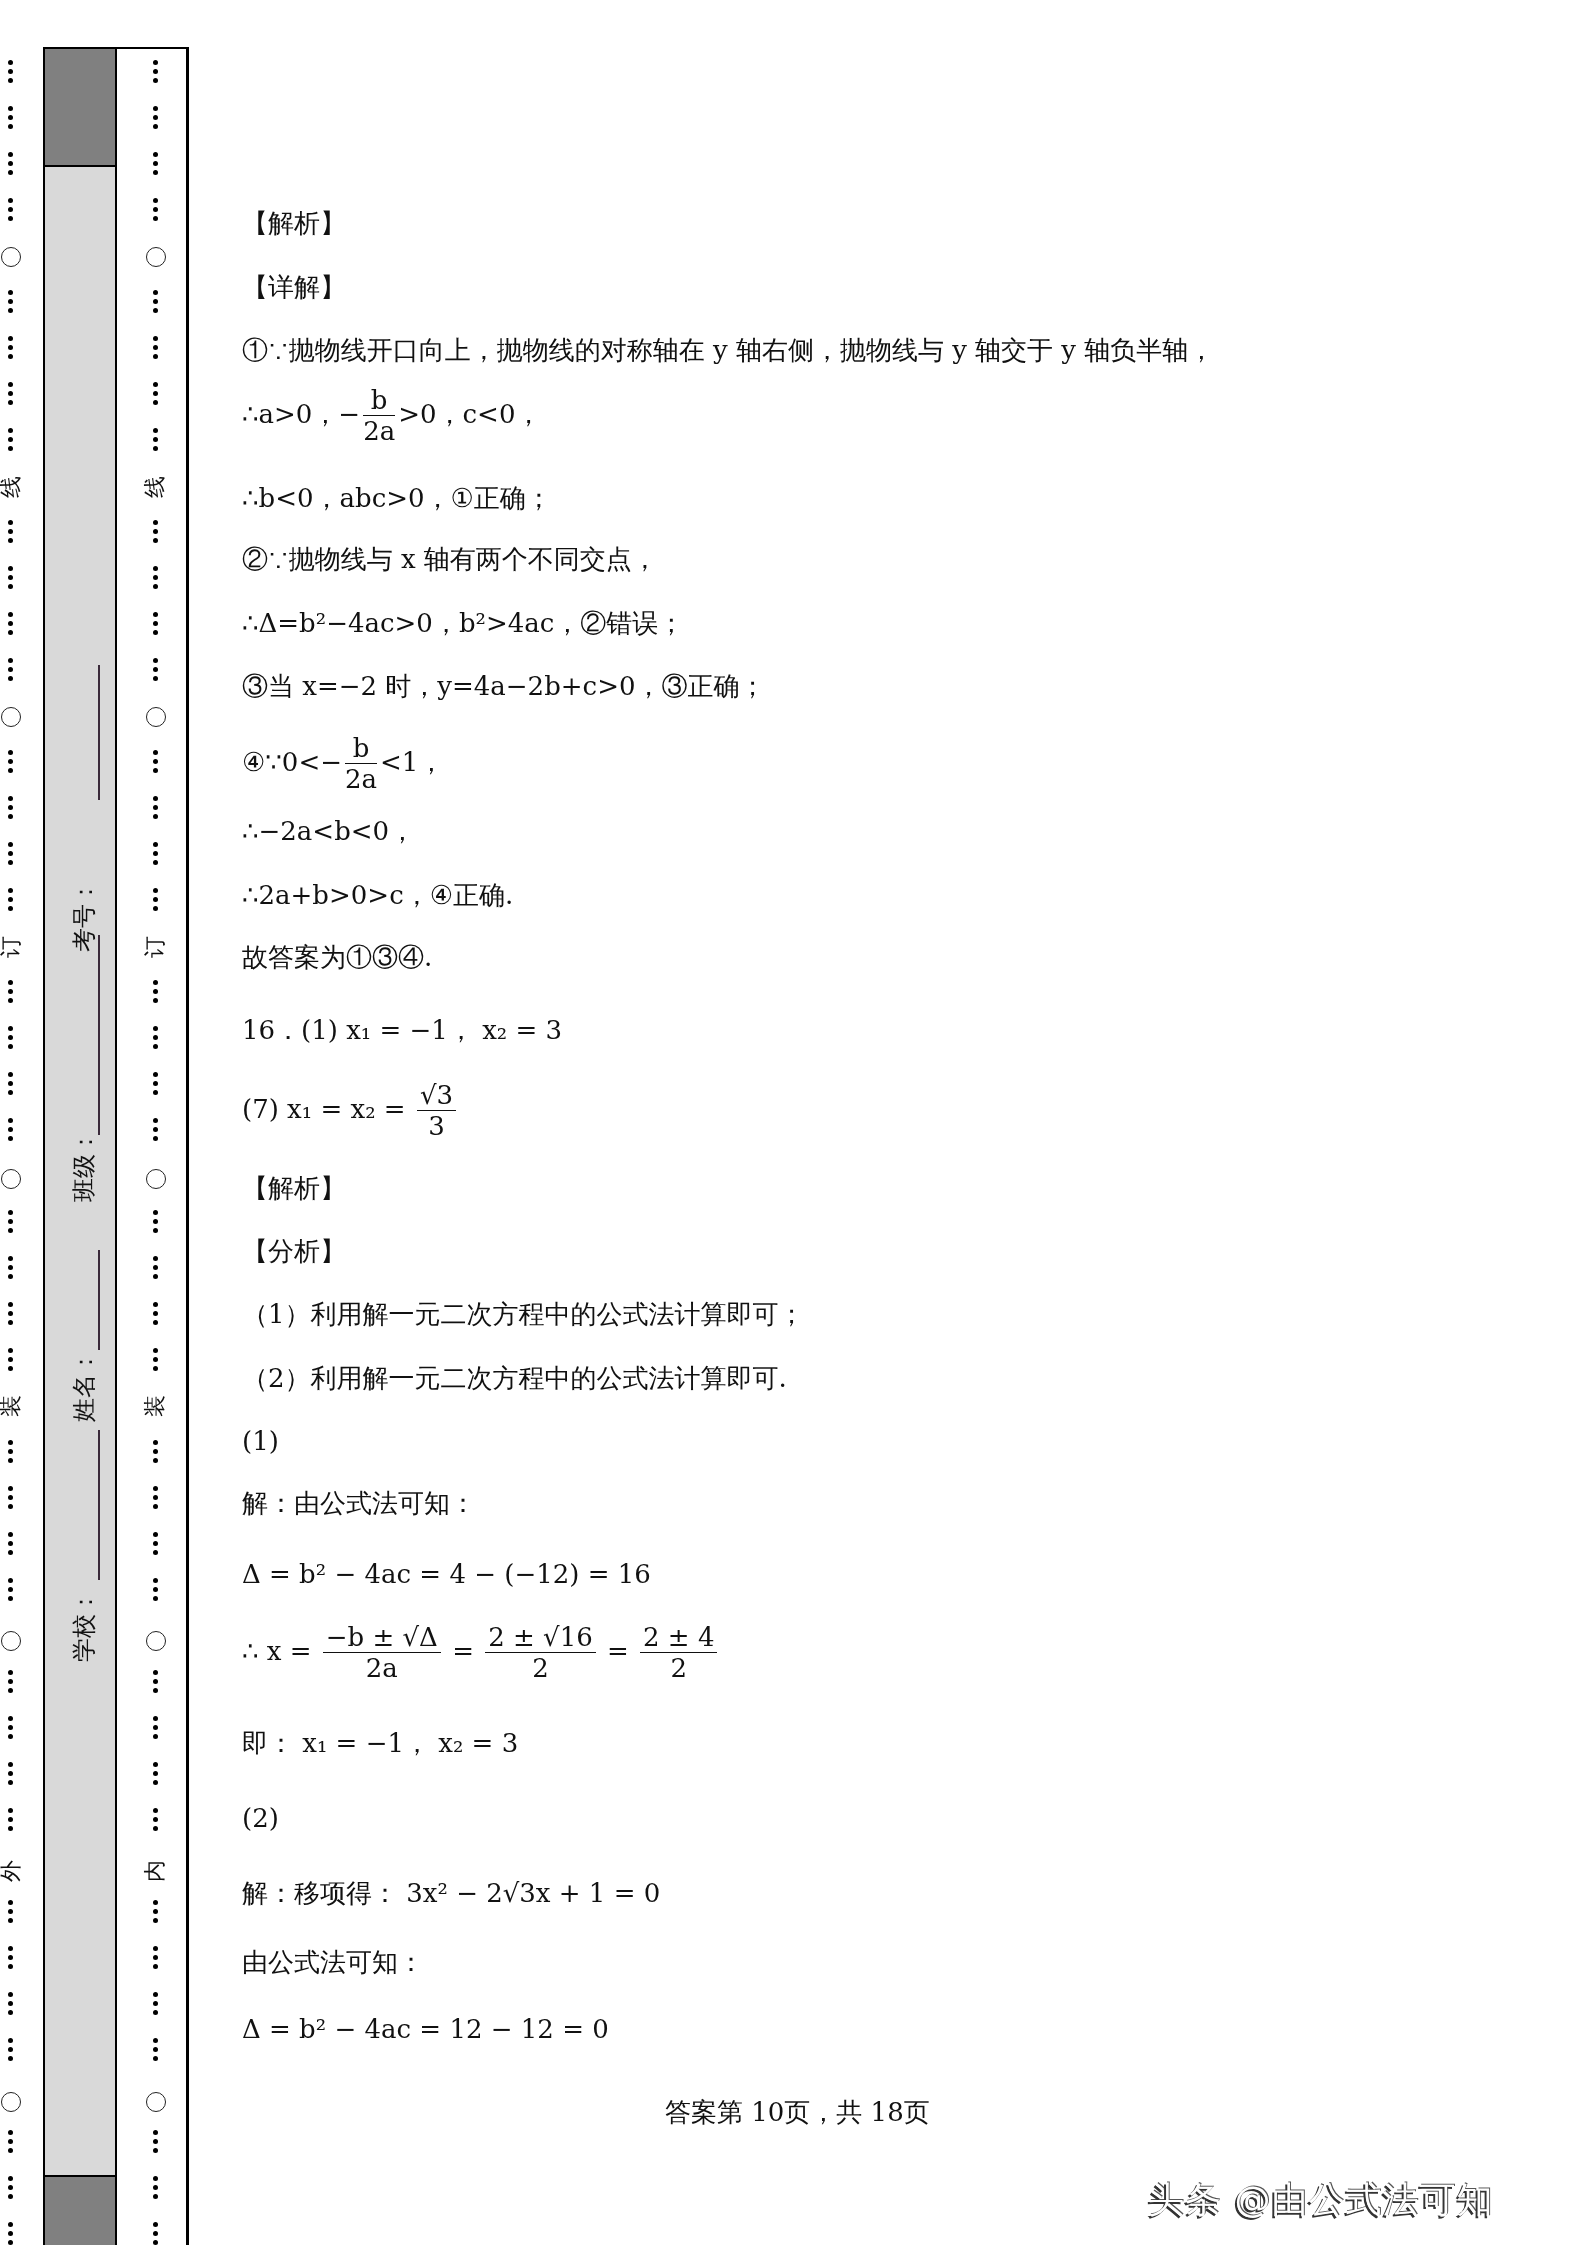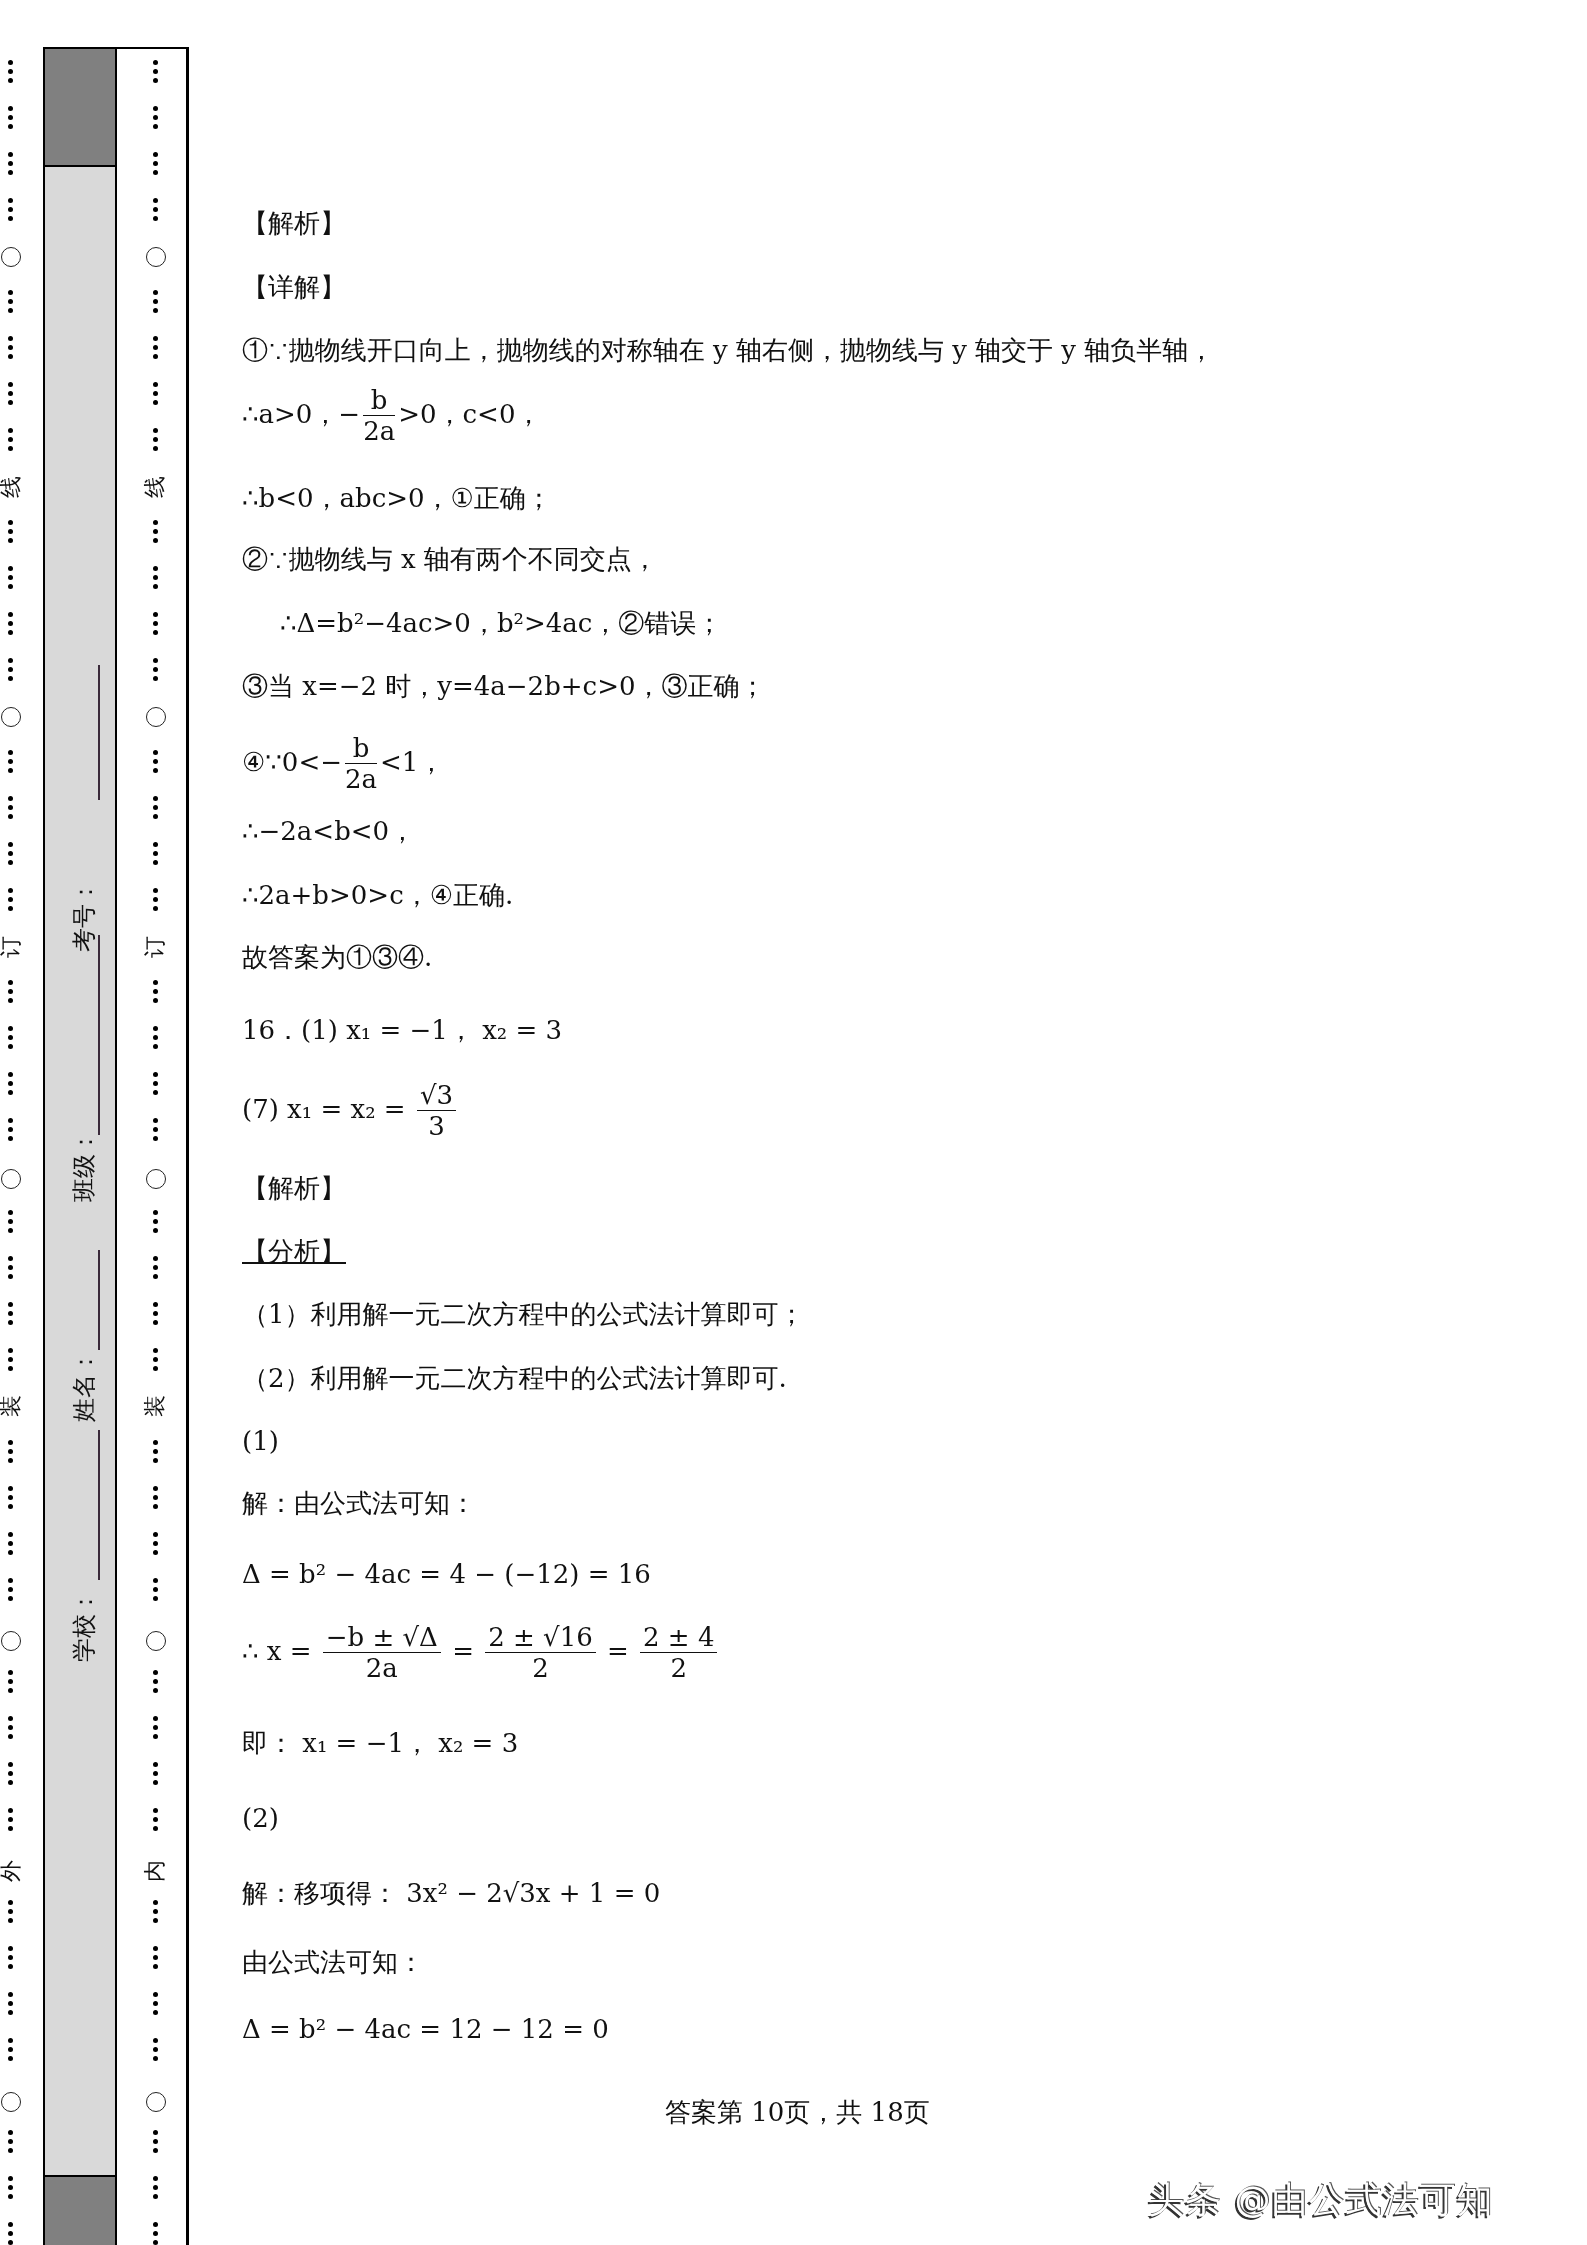--- a/index.html
+++ b/index.html
@@ -464,35 +464,35 @@
 
 <div class="content">
   <div class="line" style="top:208px;">【解析】</div>
   <div class="line" style="top:272px;">【详解】</div>
   <div class="line" style="top:335px;">①∵抛物线开口向上，抛物线的对称轴在 y 轴右侧，抛物线与 y 轴交于 y 轴负半轴，</div>
   <div class="line" style="top:385px;">
     <span>∴a&gt;0，−</span><span class="frac"><span class="num">b</span><span>2a</span></span><span>&gt;0，c&lt;0，</span>
   </div>
   <div class="line" style="top:483px;">∴b&lt;0，abc&gt;0，①正确；</div>
   <div class="line" style="top:544px;">②∵抛物线与 x 轴有两个不同交点，</div>
-  <div class="line" style="top:608px;margin-left:38px;">∴Δ=b²−4ac&gt;0，b²&gt;4ac，②错误；</div>
+  <div class="line" style="top:608px;">∴Δ=b²−4ac&gt;0，b²&gt;4ac，②错误；</div>
   <div class="line" style="top:671px;">③当 x=−2 时，y=4a−2b+c&gt;0，③正确；</div>
   <div class="line" style="top:733px;">
     <span>④∵0&lt;−</span><span class="frac"><span class="num">b</span><span>2a</span></span><span>&lt;1，</span>
   </div>
   <div class="line" style="top:816px;">∴−2a&lt;b&lt;0，</div>
   <div class="line" style="top:880px;">∴2a+b&gt;0&gt;c，④正确.</div>
   <div class="line" style="top:942px;">故答案为①③④.</div>
 
   <div class="line" style="top:1015px;">16．(1) x₁ = −1，  x₂ = 3</div>
   <div class="line" style="top:1080px;">
     <span>(7) x₁ = x₂ = </span><span class="frac"><span class="num">√3</span><span>3</span></span>
   </div>
   <div class="line" style="top:1173px;">【解析】</div>
-  <div class="line" style="top:1236px;text-decoration:underline;">【分析】</div>
+  <div class="line" style="top:1236px;">【分析】</div>
   <div class="line" style="top:1299px;">（1）利用解一元二次方程中的公式法计算即可；</div>
   <div class="line" style="top:1363px;">（2）利用解一元二次方程中的公式法计算即可.</div>
   <div class="line" style="top:1426px;">(1)</div>
   <div class="line" style="top:1488px;">解：由公式法可知：</div>
   <div class="line" style="top:1559px;">Δ = b² − 4ac = 4 − (−12) = 16</div>
   <div class="line" style="top:1622px;">
     <span>∴ x =</span>
     <span class="frac"><span class="num">−b ± √Δ</span><span>2a</span></span>
     <span>=</span>
     <span class="frac"><span class="num">2 ± √16</span><span>2</span></span>

